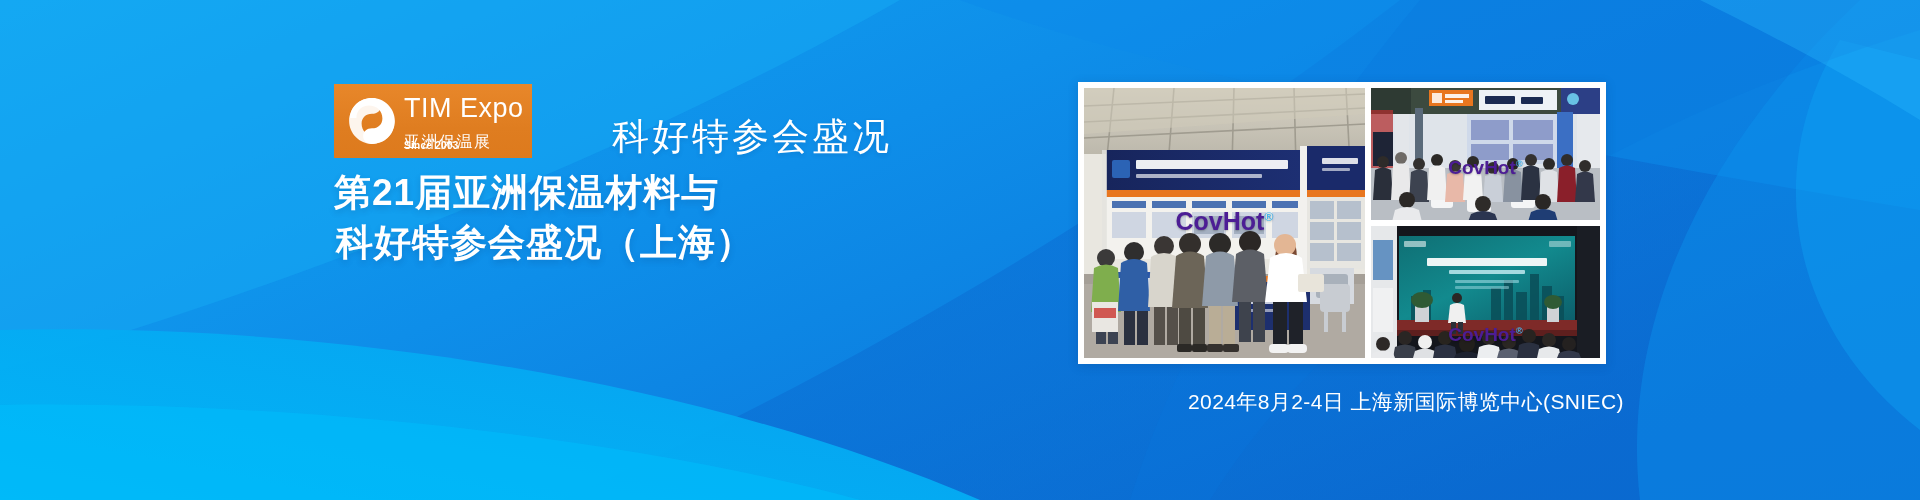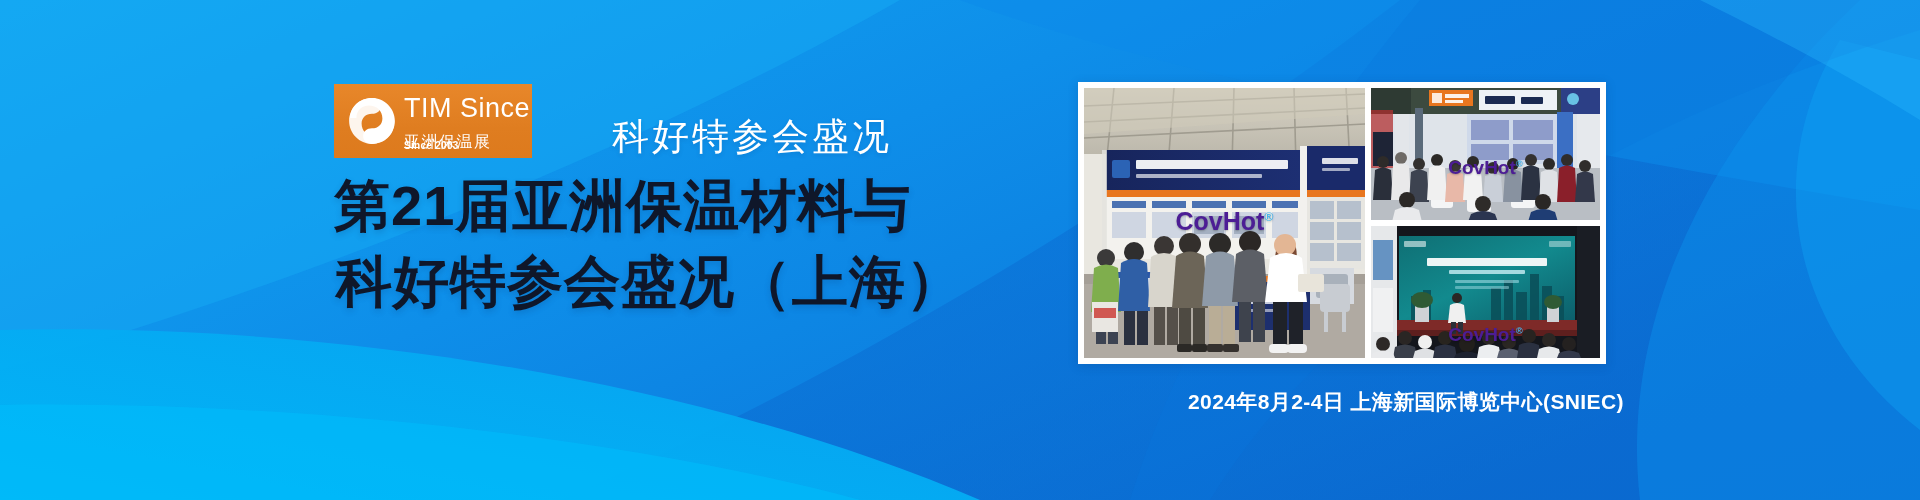--- a/index.html
+++ b/index.html
@@ -90,39 +90,39 @@
     letter-spacing: 3px;
     white-space: nowrap;
     text-shadow: 0 2px 4px rgba(0,50,110,0.16);
     margin-top: 38px;
   }
 
   .headline {
     position: absolute;
     left: 334px;
     top: 168px;
-    color: #0f172a;
-    font-size: 56px;
+    color: #ffffff;
+    font-size: 37px;
     font-weight: 700;
     letter-spacing: 1px;
     line-height: 1.36;
     white-space: nowrap;
     text-shadow: 0 3px 6px rgba(0,50,110,0.20);
   }
   .headline .hl-line { display: block; }
   .headline .hl-line2 { padding-left: 2px; }
 
   
   .datevenue {
     position: absolute;
     left: 1188px;
     top: 388px;
     color: #ffffff;
     font-size: 21px;
-    font-weight: 700;
+    font-weight: 400;
     letter-spacing: 0.4px;
     white-space: nowrap;
   }
 
   
   .collage {
     position: absolute;
     left: 1078px;
     top: 82px;
     width: 528px;
@@ -219,21 +219,21 @@
   <div class="logo-badge">
     <svg class="logo-mark" viewBox="0 0 100 100" aria-hidden="true">
       <path d="M50,6 C74,6 94,26 94,50 C94,74 74,94 50,94 C40,94 33,88 33,79
                C33,70 40,64 50,64 C62,64 70,56 70,45 C70,30 59,20 44,20
                C30,20 20,30 20,44 L8,44 C8,23 26,6 50,6 Z" fill="#ffffff"></path>
       <path d="M50,94 C26,94 6,74 6,50 C6,26 26,6 50,6 C60,6 67,12 67,21
                C67,30 60,36 50,36 C38,36 30,44 30,55 C30,70 41,80 56,80
                C70,80 80,70 80,56 L92,56 C92,77 74,94 50,94 Z" fill="#ffffff" opacity="0.92"></path>
     </svg>
     <div class="logo-texts">
-      <div class="logo-tim">TIM Since</div>
+      <div class="logo-tim">TIM Expo</div>
       <div class="logo-cn">亚洲保温展</div>
     </div>
     <div class="logo-since">Since 2003</div>
   </div>
 
   <div class="kicker">科好特参会盛况</div>
 
   <div class="headline">
     <span class="hl-line hl-line1">第21届亚洲保温材料与</span>
     <span class="hl-line hl-line2">科好特参会盛况（上海）</span>

